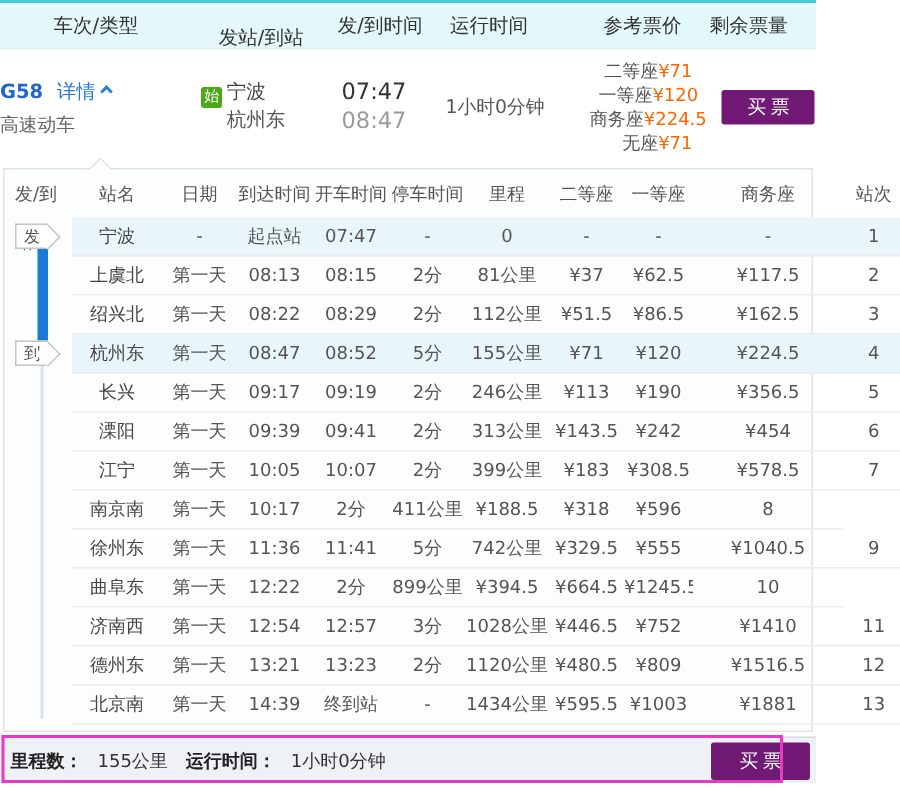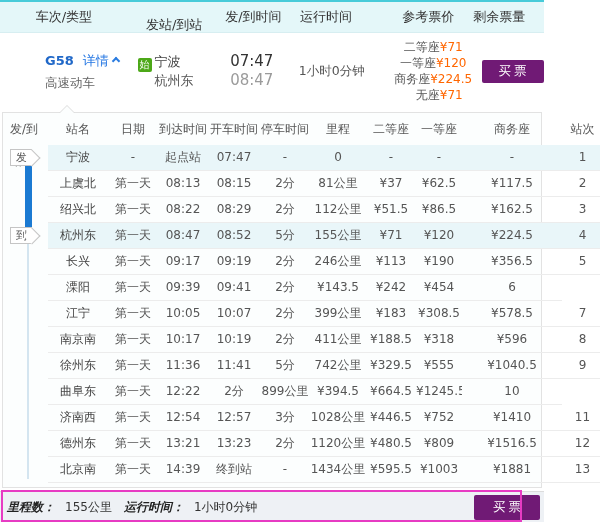--- a/index.html
+++ b/index.html
@@ -10,21 +10,21 @@
   
   .list-header { height:33px; background:#e4f7f9; border-top:2px solid #47cbd9;
     border-bottom:1px solid #d7eef1; display:flex; align-items:center;
     font-size:13px; color:#333; }
   .lh { text-align:center; }
   .lh1{width:141px;} .lh2{width:102px;margin-top:16px;} .lh3{width:73px;}
   .lh4{width:87px;}  .lh5{width:98px;text-align:right;}  .lh6{width:99px;}
 
   
   .summary { height:76px; display:flex; align-items:center; background:#fff; }
-  .sc1 { width:148px; padding-left:45px; }
+  .sc1 { width:148px; }
   .code { font-weight:bold; color:#2068c8; font-size:13px; }
   .details { color:#2577e3; font-size:13px; cursor:pointer; text-decoration:none; margin-left:4px; }
   .caret-up { display:inline-block; width:6px; height:6px; border-top:2px solid #2b7ce0;
     border-right:2px solid #2b7ce0; transform:rotate(-45deg); margin-left:4px; vertical-align:1px; }
   .ttype { color:#666; font-size:12.5px; margin-top:5px; }
   .sc2 { width:82px; font-size:13px; color:#444; }
   .st-line { line-height:18px; white-space:nowrap; }
   .st-line.to { padding-left:17px; color:#555; }
   .start-badge { display:inline-block; width:14px; height:14px; line-height:14px; background:#4ca818;
     color:#fff; font-size:10px; text-align:center; border-radius:2px; margin-right:3px; vertical-align:-2px; }
@@ -61,21 +61,21 @@
     margin-top:4px; background:#fff; border:1px solid #c5c5c5; border-right:none;
     font-size:11px; color:#555; text-align:center; }
   .tag-badge::after { content:""; position:absolute; right:-6px; top:2px; width:11px; height:11px;
     background:#fff; border-top:1px solid #c5c5c5; border-right:1px solid #c5c5c5; transform:rotate(45deg); }
   .timeline-blue { position:absolute; left:22px; top:13px; width:7px; height:78px; background:#1b7ad2; z-index:1; }
   .timeline-gray { position:absolute; left:24px; top:91px; width:2px; height:243px; background:#d4e5f0; z-index:0; }
 
   
   .footer { height:31px; margin-top:3px; background:#eef1f5; border-top:1px solid #dcdcdc;
     display:flex; align-items:center; font-size:12px; color:#333; padding-left:7px; position:relative; }
-  .flabel { font-weight:bold; color:#222;font-style:italic; }
+  .flabel { font-weight:bold; color:#222; }
   .fvalue { margin:0 12px 0 10px; color:#333; }
   .selected { margin-left:auto; margin-right:88px; color:#222; }
   .annotation-box { position:absolute; left:1px; top:-2px; width:521px; height:32px;
     border:2px solid #e73bc3; pointer-events:none; z-index:5; }
   .footer-buy { position:absolute; right:4px; top:3px; width:66px; height:25px; }
 </style>
 </head>
 <body>
 
 <div class="page">
@@ -211,20 +211,21 @@
     <div class="cell">5</div>
   </div>
 
   <div class="trow">
     <div class="cell c-badge"><span class="tag-badge" style="visibility: hidden;"></span></div>
     <div class="cell c-station">溧阳</div>
     <div class="cell">第一天</div>
     <div class="cell">09:39</div>
     <div class="cell">09:41</div>
     <div class="cell">2分</div>
+    <div class="cell">313公里</div>
     <div class="cell">¥143.5</div>
     <div class="cell">¥242</div>
     <div class="cell">¥454</div>
     <div class="cell">6</div>
   </div>
 
   <div class="trow">
     <div class="cell c-badge"><span class="tag-badge" style="visibility: hidden;"></span></div>
     <div class="cell c-station">江宁</div>
     <div class="cell">第一天</div>
@@ -236,21 +237,20 @@
     <div class="cell">¥308.5</div>
     <div class="cell">¥578.5</div>
     <div class="cell">7</div>
   </div>
 
   <div class="trow">
     <div class="cell c-badge"><span class="tag-badge" style="visibility: hidden;"></span></div>
     <div class="cell c-station">南京南</div>
     <div class="cell">第一天</div>
     <div class="cell">10:17</div>
-    <div class="cell">10:19</div>
     <div class="cell">2分</div>
     <div class="cell">411公里</div>
     <div class="cell">¥188.5</div>
     <div class="cell">¥318</div>
     <div class="cell">¥596</div>
     <div class="cell">8</div>
   </div>
 
   <div class="trow">
     <div class="cell c-badge"><span class="tag-badge" style="visibility: hidden;"></span></div>

